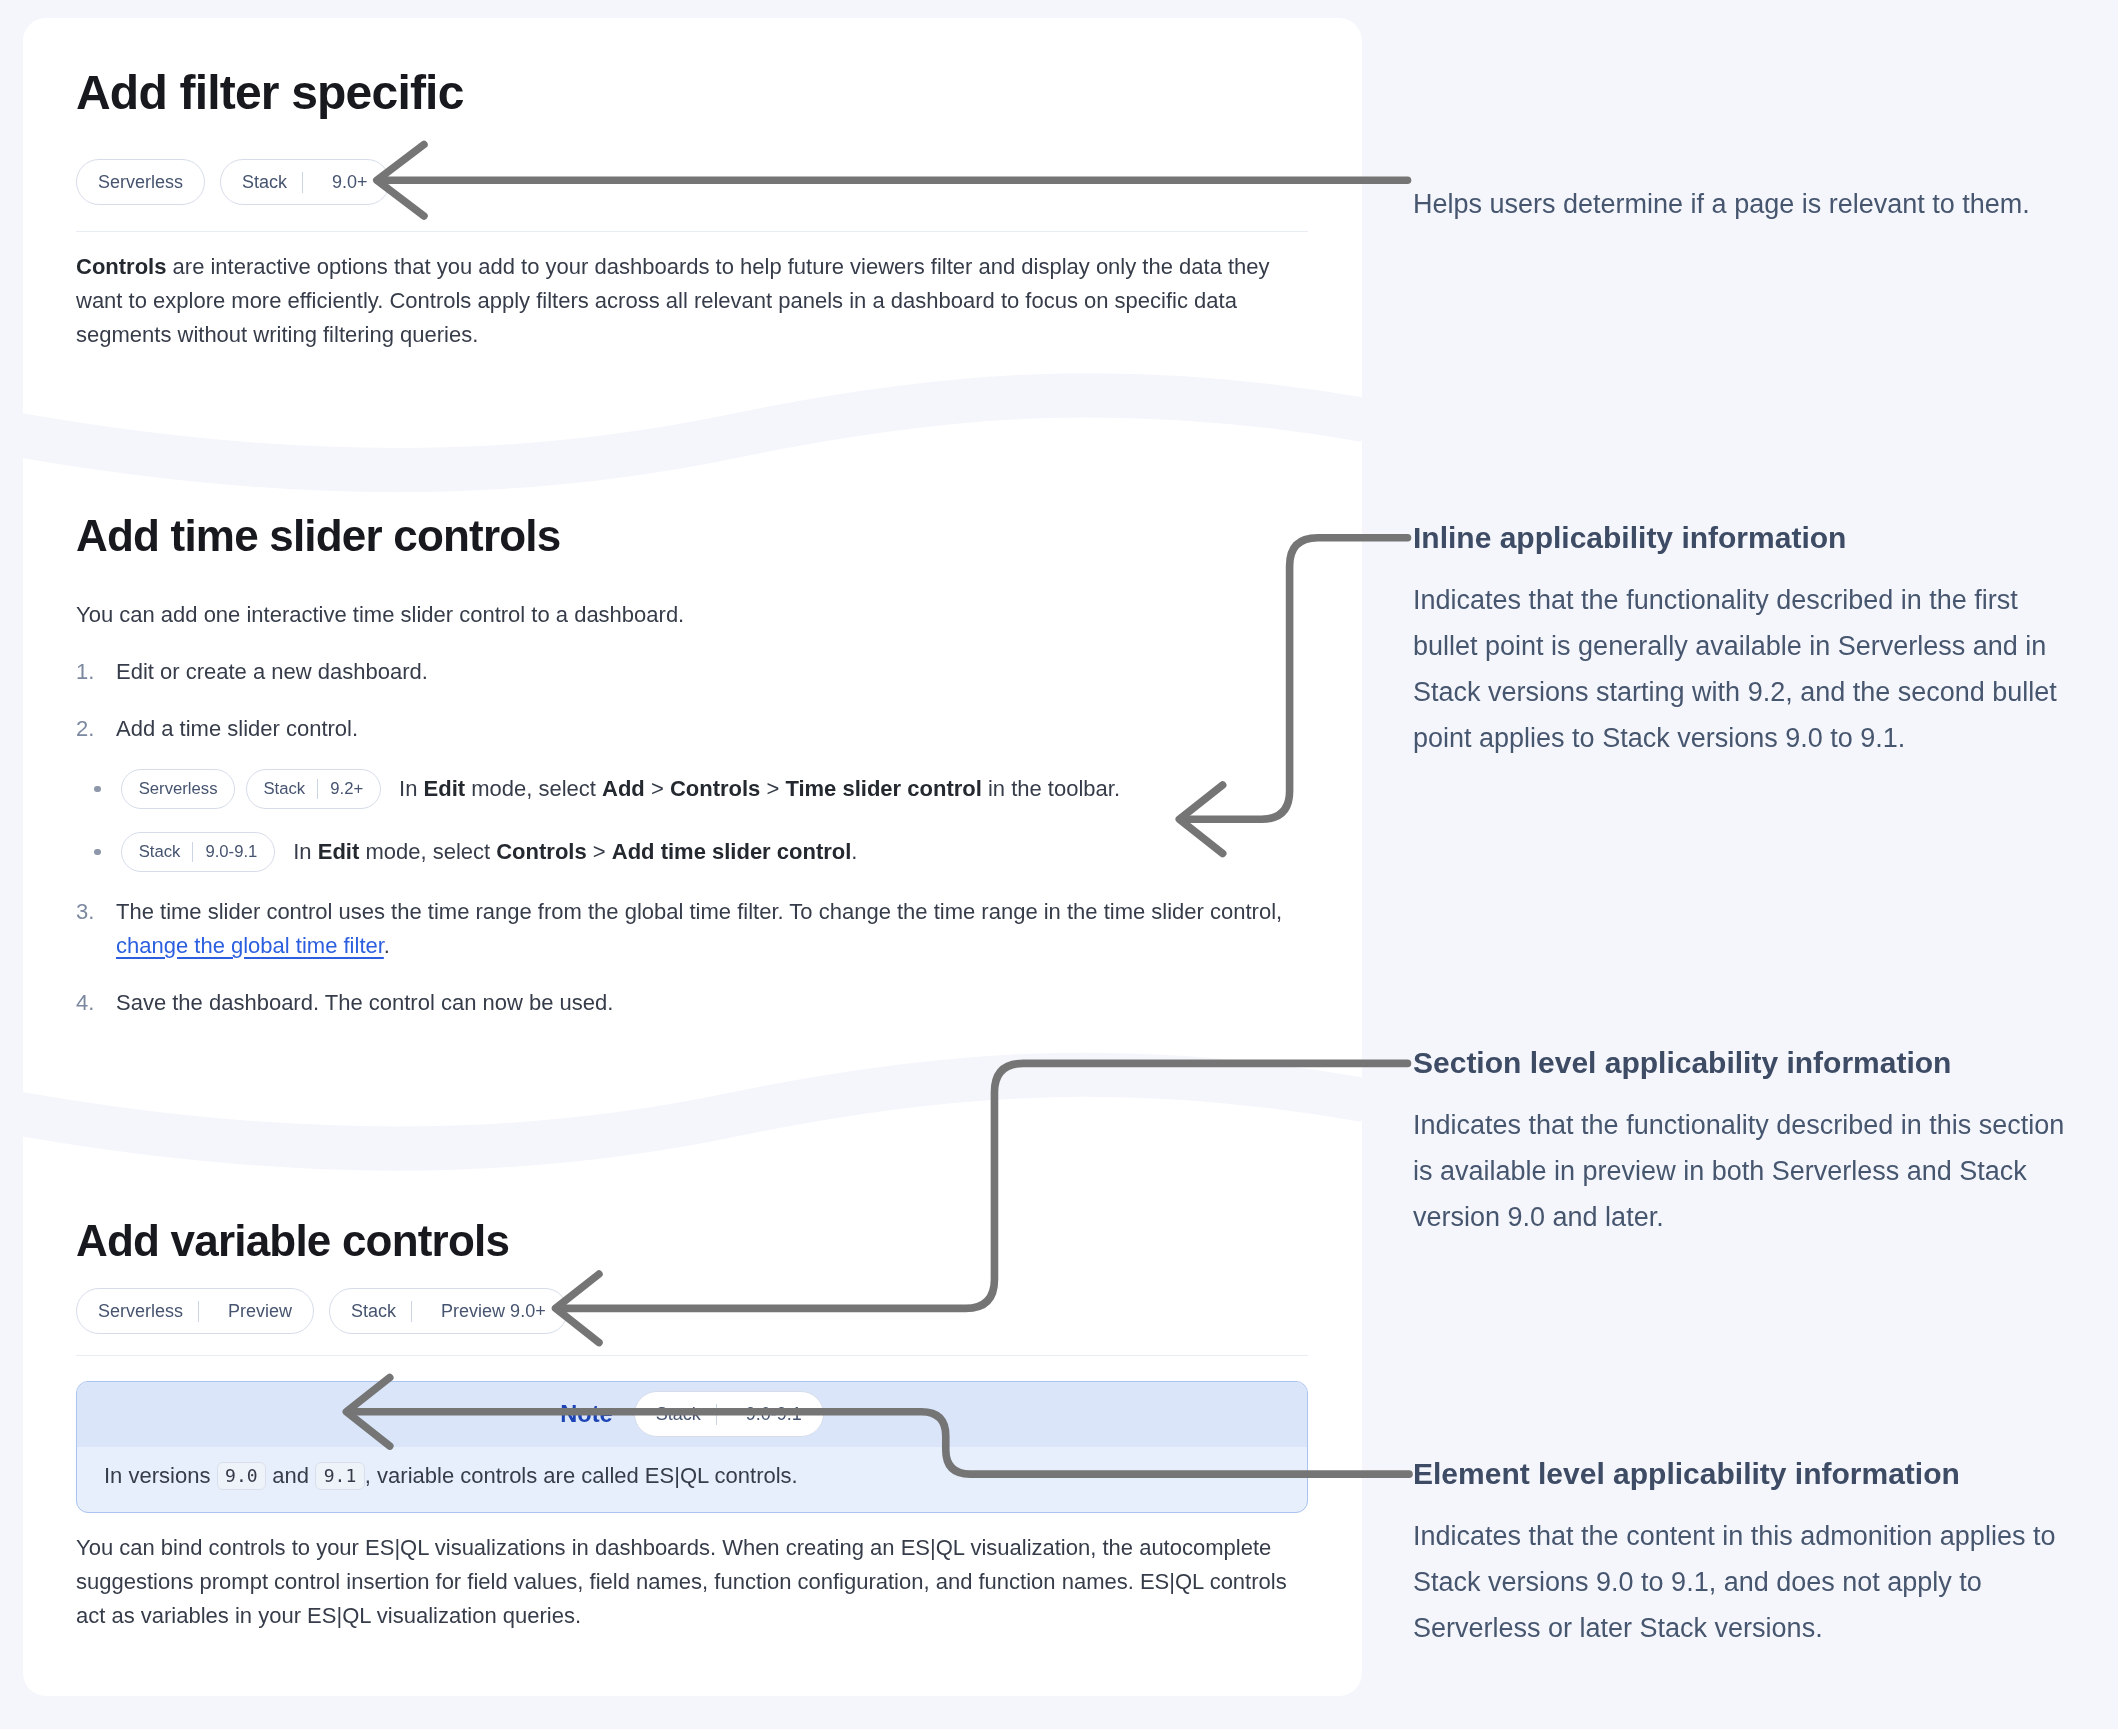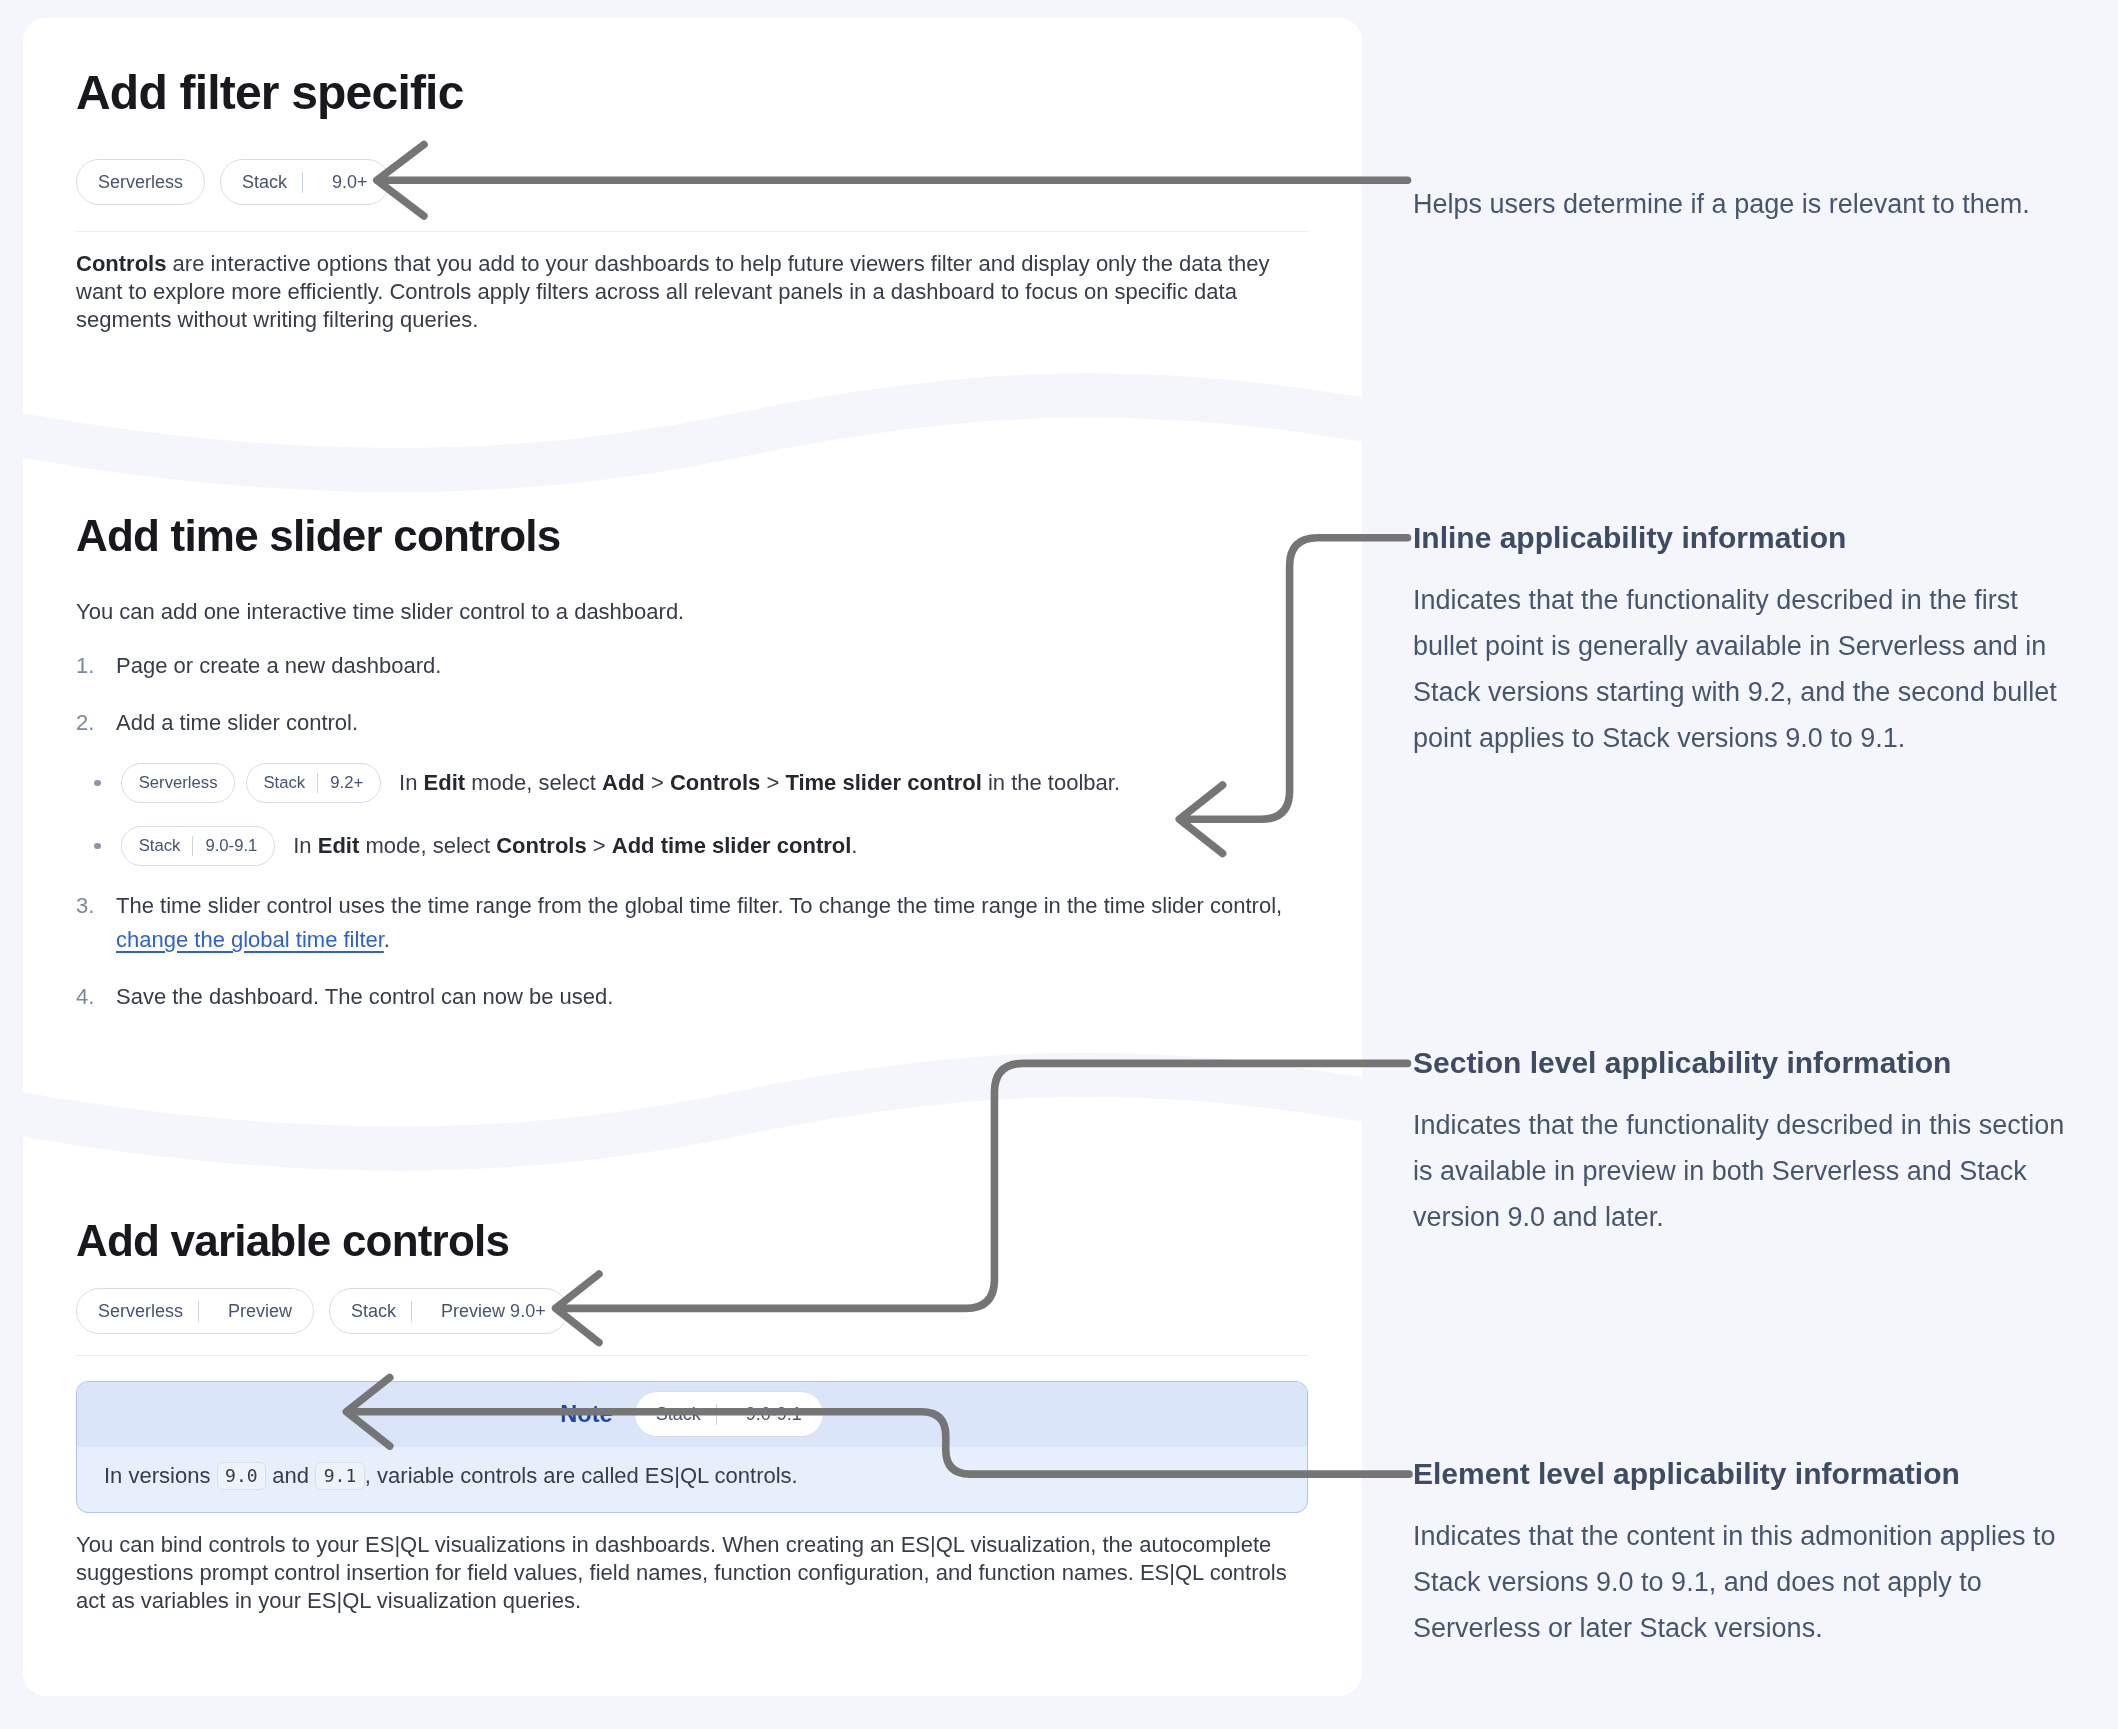--- a/index.html
+++ b/index.html
@@ -25,21 +25,21 @@
   .pill{
     display:inline-flex;align-items:center;height:44px;padding:0 21px;
     background:#ffffff;border:1.5px solid #d6dde9;border-radius:760px;
     font-size:18px;color:#46546f;white-space:nowrap;
   }
   .pill .seg + .seg{border-left:1.5px solid #ccd5e3;margin-left:15px;padding-left:29px;}
   .pill.sm{height:38px;padding:0 16.7px;font-size:16.7px;border-width:1.5px;}
   .pill.sm .seg + .seg{margin-left:12px;padding-left:12px;}
   .rule{border:none;border-top:1.5px solid #e8ecf3;margin:26px 0 0 0;}
   #sec3 .rule{margin-top:20.5px;}
-  .para{font-size:22px;line-height:28px;margin:18px 0 0 0;}
+  .para{font-size:22px;line-height:34px;margin:18px 0 0 0;}
   .para b{color:#24282f;}
   #sec2 .intro{margin-top:37px;}
   .steps{margin-top:23px;}
   .step{display:flex;margin-bottom:23px;font-size:22px;line-height:34px;}
   .step .num{width:40px;flex:0 0 40px;color:#7c88a0;}
   .step .stext{flex:1;}
   .bullets{margin:23px 0 23px 10.6px;}
   .bullet{display:flex;align-items:center;margin-bottom:23px;font-size:22px;}
   .dot{width:6.8px;height:6.8px;border-radius:50%;background:#8d97a9;margin:0 20px 0 7.6px;flex:0 0 6.8px;}
   .bullet .pill{margin-right:10.6px;}
@@ -89,21 +89,21 @@
   <hr class="rule">
   <p class="para"><b>Controls</b><span> are interactive options that you add to your dashboards to help future viewers filter and display only the data they want to explore more efficiently. Controls apply filters across all relevant panels in a dashboard to focus on specific data segments without writing filtering queries.</span></p>
 </section>
 
 <section class="sec" id="sec2">
   <h2 class="h2">Add time slider controls</h2>
   <p class="para intro">You can add one interactive time slider control to a dashboard.</p>
   <div class="steps">
     <div class="step">
       <span class="num">1.</span>
-      <span class="stext">Page or create a new dashboard.</span>
+      <span class="stext">Edit or create a new dashboard.</span>
     </div>
     <div class="step">
       <span class="num">2.</span>
       <span class="stext">Add a time slider control.</span>
     </div>
     <div class="bullets">
       <div class="bullet">
         <span class="dot"></span>
         <span class="pill sm">
           <span class="seg">Serverless</span>

